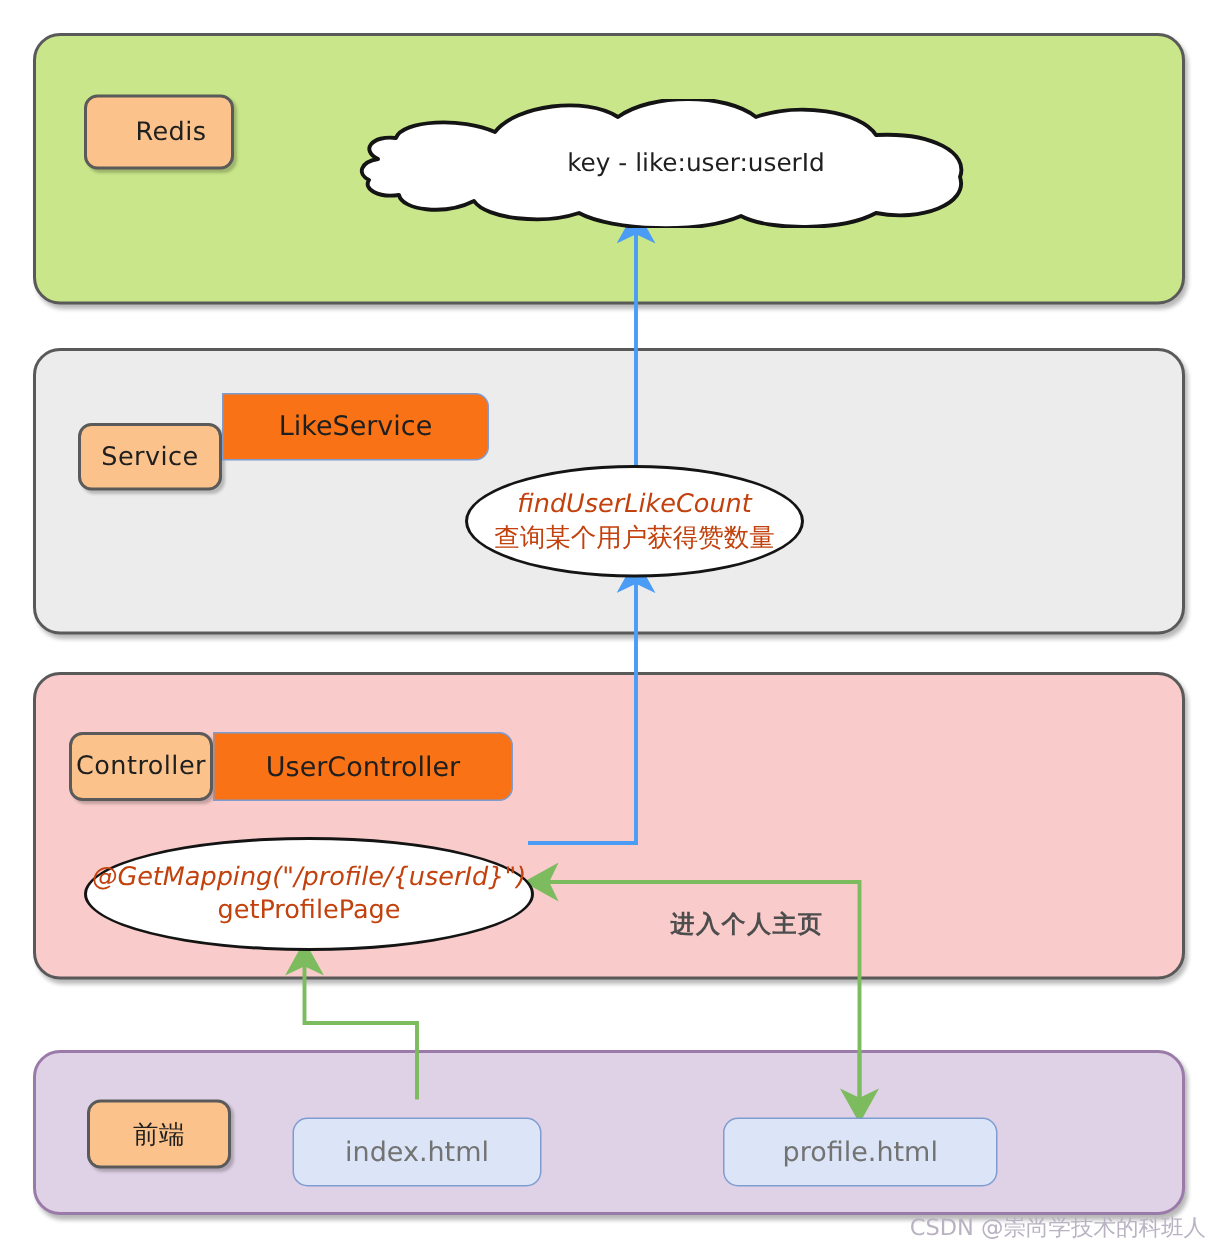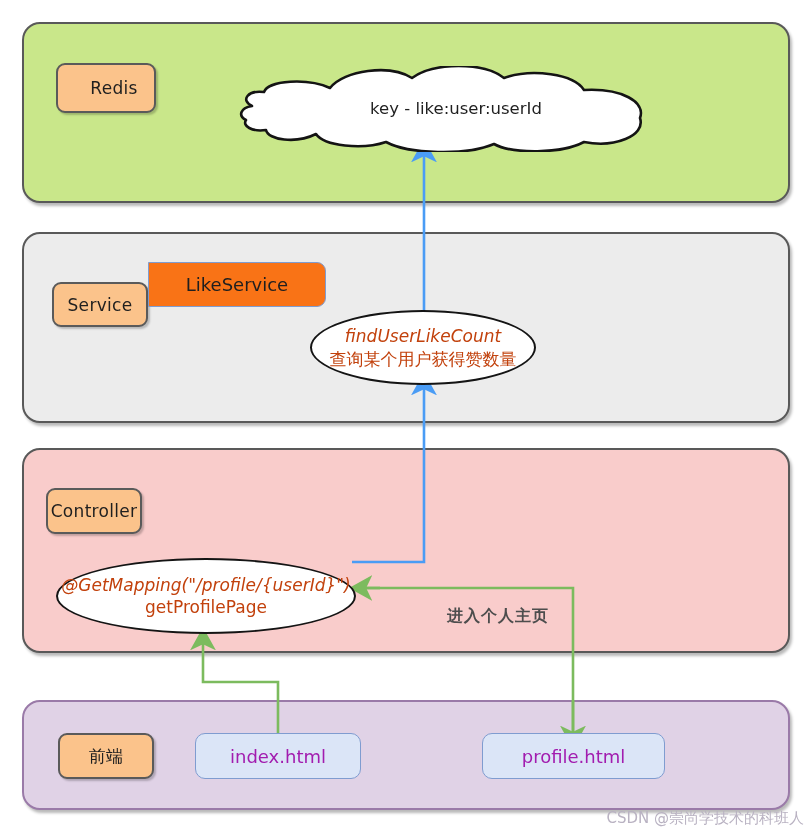--- a/index.html
+++ b/index.html
@@ -50,42 +50,43 @@
   }
   .clsbox.joined{border-radius:0 9px 9px 0;}
 
   .htmlbox{
     position:absolute;
     background:#dbe5f7;
     border:1.5px solid #7f9cd0;
     border-radius:10px;
     box-sizing:border-box;
     display:flex;align-items:center;justify-content:center;
-    color:#a21caf;
+    color:#737373;
     font-size:18px;
+    margin-top:12px;
   }
 
   .ellipse{
     position:absolute;
     background:#ffffff;
     border:2.5px solid #141414;
     border-radius:50%;
     box-sizing:border-box;
     display:flex;flex-direction:column;
     align-items:center;justify-content:center;
     color:#c2410c;
     line-height:1.32;
     text-align:center;
   }
   .ellipse .l1{font-size:17px;font-style:italic;}
   .ellipse .l2{font-size:17px;}
 
   .cloud-wrap{position:absolute;left:212px;top:66px;width:440px;height:86px;}
   .cloud-text{
-    position:absolute;left:4px;top:0;width:440px;height:86px;
+    position:absolute;left:12px;top:0;width:440px;height:86px;
     display:flex;flex-direction:column;align-items:center;justify-content:center;
     color:#1f1f1f;line-height:1.38;text-align:center;
     padding-left:40px;box-sizing:border-box;
   }
   .cloud-text .l1{font-size:16.5px;}
   .cloud-text .l2{font-size:16.5px;}
 
   .edge-label{
     position:absolute;
     color:#4d4d4d;
@@ -160,20 +161,21 @@
 
   <div class="tag" style="left:52px;top:262px;width:96px;height:45px;margin-top:20px;">Service</div>
   <div class="clsbox joined" style="left:148px;top:262px;width:178px;height:45px;">LikeService</div>
 
   <div class="ellipse" style="left:310px;top:310px;width:226px;height:75px;">
     <div class="l1">findUserLikeCount</div>
     <div class="l2">查询某个用户获得赞数量</div>
   </div>
 
   <div class="tag" style="left:46px;top:488px;width:96px;height:46px;">Controller</div>
+  <div class="clsbox joined" style="left:142px;top:488px;width:200px;height:46px;">UserController</div>
 
   <div class="ellipse" style="left:56px;top:558px;width:300px;height:76px;">
     <div class="l1">@GetMapping("/profile/{userId}")</div>
     <div class="l2">getProfilePage</div>
   </div>
 
   <div class="edge-label" style="left:447px;top:606px;">进入个人主页</div>
 
   <div class="tag cn" style="left:58px;top:733px;width:96px;height:46px;">前端</div>
   <div class="htmlbox" style="left:195px;top:733px;width:166px;height:46px;">index.html</div>

